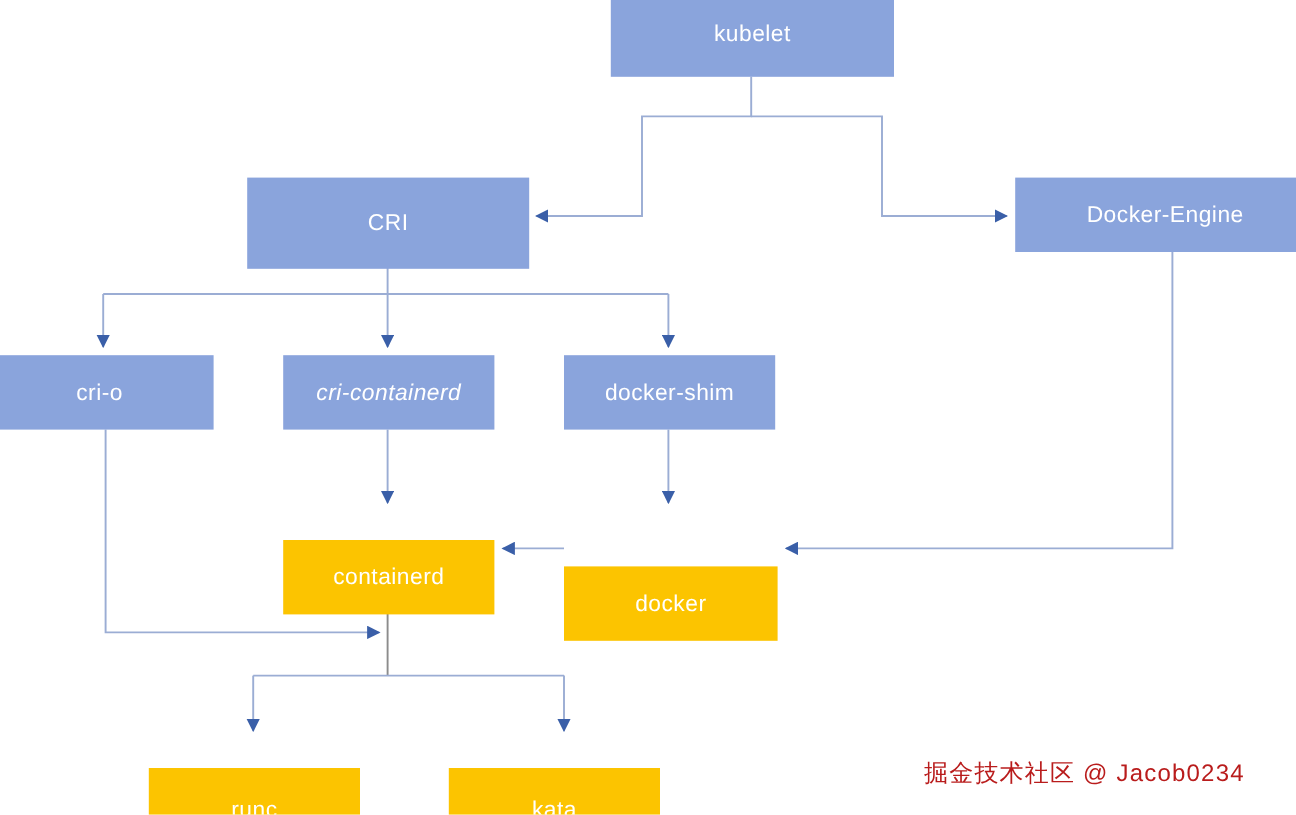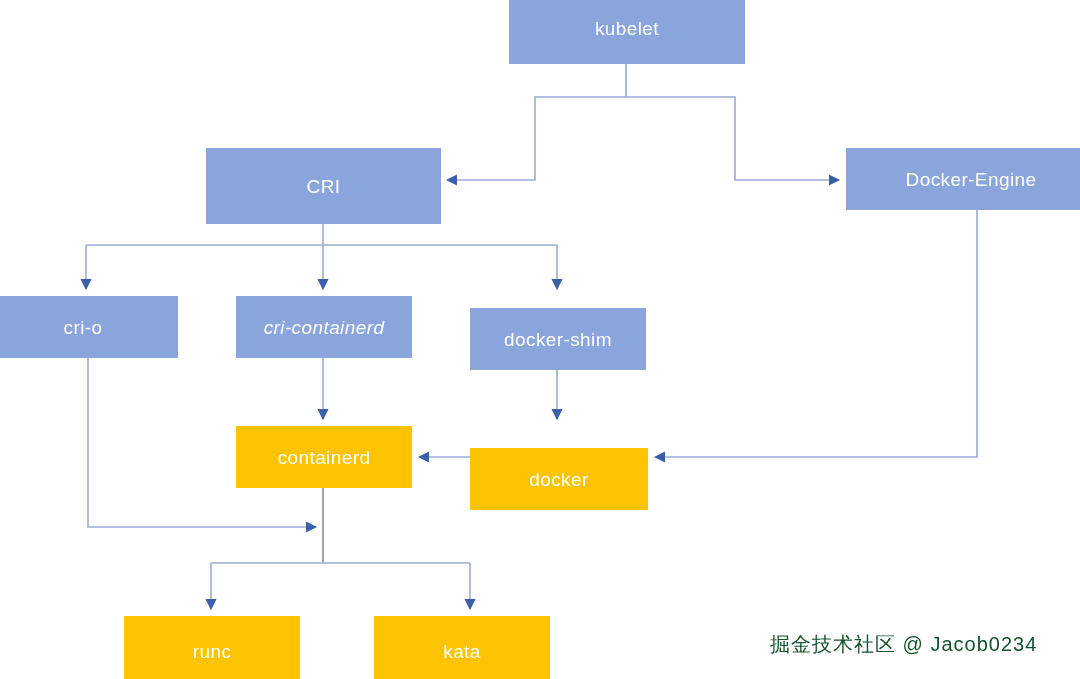--- a/index.html
+++ b/index.html
@@ -37,27 +37,28 @@
     line-height: 1;
     text-align: center;
     white-space: nowrap;
     z-index: 2;
   }
   .node.blue {
     background: #8aa4dc;
   }
   .node.orange {
     background: #fcc400;
+    margin-top: 24px;
   }
   .node-label {
     pointer-events: none;
   }
   #watermark {
     position: absolute;
-    color: #14532d;
+    color: #b91c1c;
     font-size: 20px;
     letter-spacing: 1px;
     white-space: nowrap;
     z-index: 3;
   }
 </style>
 </head>
 <body>
 
 <div id="diagram-root">
@@ -120,21 +121,21 @@
   </div>
 
   <div class="node blue" style="left:-12px; top:296px; width:190px; height:62px;">
     <span class="node-label">cri-o</span>
   </div>
 
   <div class="node blue" style="left:236px; top:296px; width:176px; height:62px;font-style:italic;">
     <span class="node-label">cri-containerd</span>
   </div>
 
-  <div class="node blue" style="left:470px; top:308px; width:176px; height:62px;">
+  <div class="node blue" style="left:470px; top:296px; width:176px; height:62px;">
     <span class="node-label">docker-shim</span>
   </div>
 
   <div class="node orange" style="left:236px; top:426px; width:176px; height:62px;">
     <span class="node-label">containerd</span>
   </div>
 
   <div class="node orange" style="left:470px; top:448px; width:178px; height:62px;">
     <span class="node-label">docker</span>
   </div>

